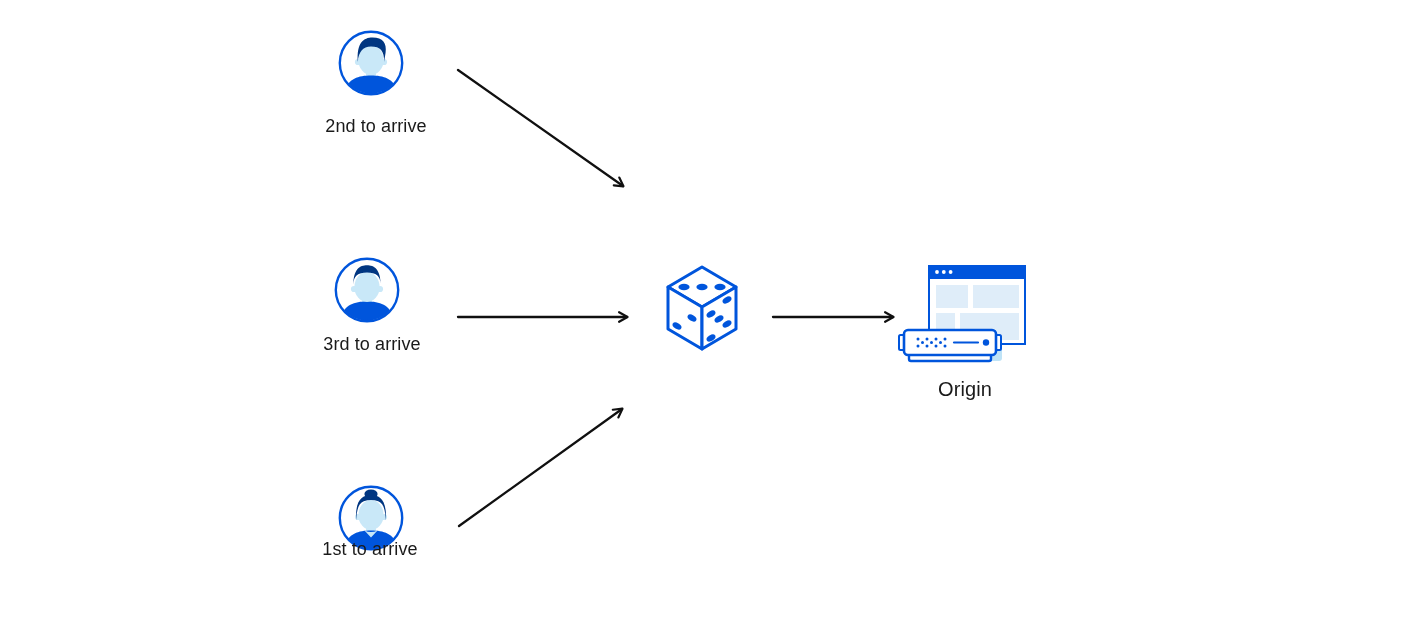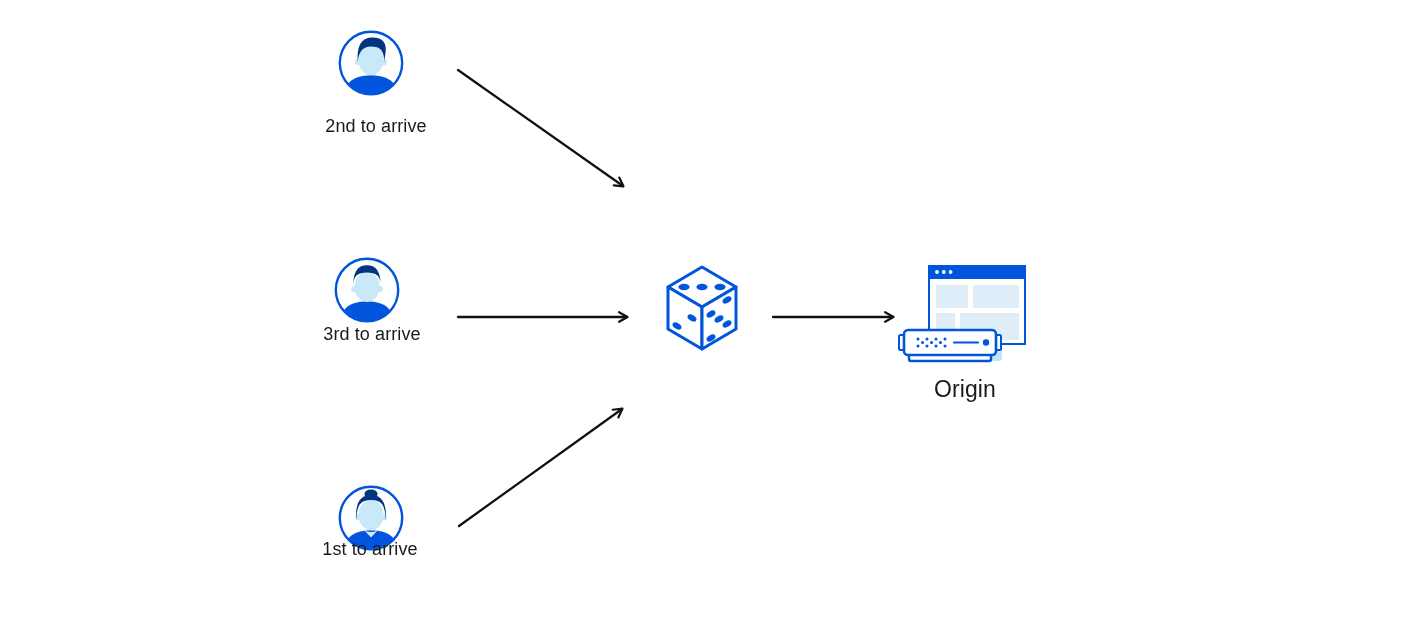--- a/index.html
+++ b/index.html
@@ -22,21 +22,21 @@
   }
   .abs{position:absolute;}
   .node-label{
     position:absolute;
     font-size:18px;
     line-height:20px;
     color:var(--text-black);
     text-align:center;
     letter-spacing:0.1px;
   }
-  .origin-label{font-size:23px;}
+  .origin-label{font-size:20px;}
   svg{display:block;}
   .stroke-blue{stroke:var(--brand-blue);}
   .fill-blue{fill:var(--brand-blue);}
   .fill-navy{fill:var(--dark-navy);}
   .fill-face{fill:var(--face-light-blue);}
   .fill-white{fill:#ffffff;}
   .fill-block{fill:var(--pale-block-blue);}
   .fill-shadow{fill:var(--server-shadow-blue);}
   .arrow-line{stroke:var(--arrow-black);stroke-width:2.3;fill:none;stroke-linecap:round;}
   .arrow-head{stroke:var(--arrow-black);stroke-width:2;fill:none;stroke-linecap:round;stroke-linejoin:round;}
@@ -87,21 +87,21 @@
     <g clip-path="url(#c2)">
       <rect class="fill-face" x="29" y="38" width="10" height="12"></rect>
       <path class="fill-blue" d="M7 63 C 11 48.5, 21.5 45.5, 34 45.5 C 46.5 45.5, 57 48.5, 61 63 L 61 69 L 7 69 Z"></path>
       <circle class="fill-face" cx="21" cy="33" r="3.1"></circle>
       <circle class="fill-face" cx="47" cy="33" r="3.1"></circle>
       <ellipse class="fill-face" cx="34" cy="31" rx="12.6" ry="15"></ellipse>
       <path class="fill-navy" d="M20.4 28.5 C 20.4 13, 27 9.2, 34 9.2 C 41 9.2, 47.6 13, 47.6 28.5 C 47.6 20, 43 16.4, 34 16.4 C 25 16.4, 20.4 20, 20.4 28.5 Z"></path>
     </g>
     <circle class="stroke-blue" cx="34" cy="34" r="31.2" fill="none" stroke-width="2.4"></circle>
   </svg>
-  <div class="node-label" style="left:302px;top:324px;width:140px">3rd to arrive</div>
+  <div class="node-label" style="left:302px;top:334px;width:140px">3rd to arrive</div>
 
   <svg class="abs" style="left:337px;top:484px" width="68" height="68" viewBox="0 0 68 68">
     <defs>
         <clipPath id="c3">
           <circle cx="34" cy="34" r="30.6"></circle>
         </clipPath>
       </defs>
     <circle class="fill-white" cx="34" cy="34" r="31.2"></circle>
     <g clip-path="url(#c3)">
       <rect class="fill-face" x="29" y="38" width="10" height="12"></rect>

